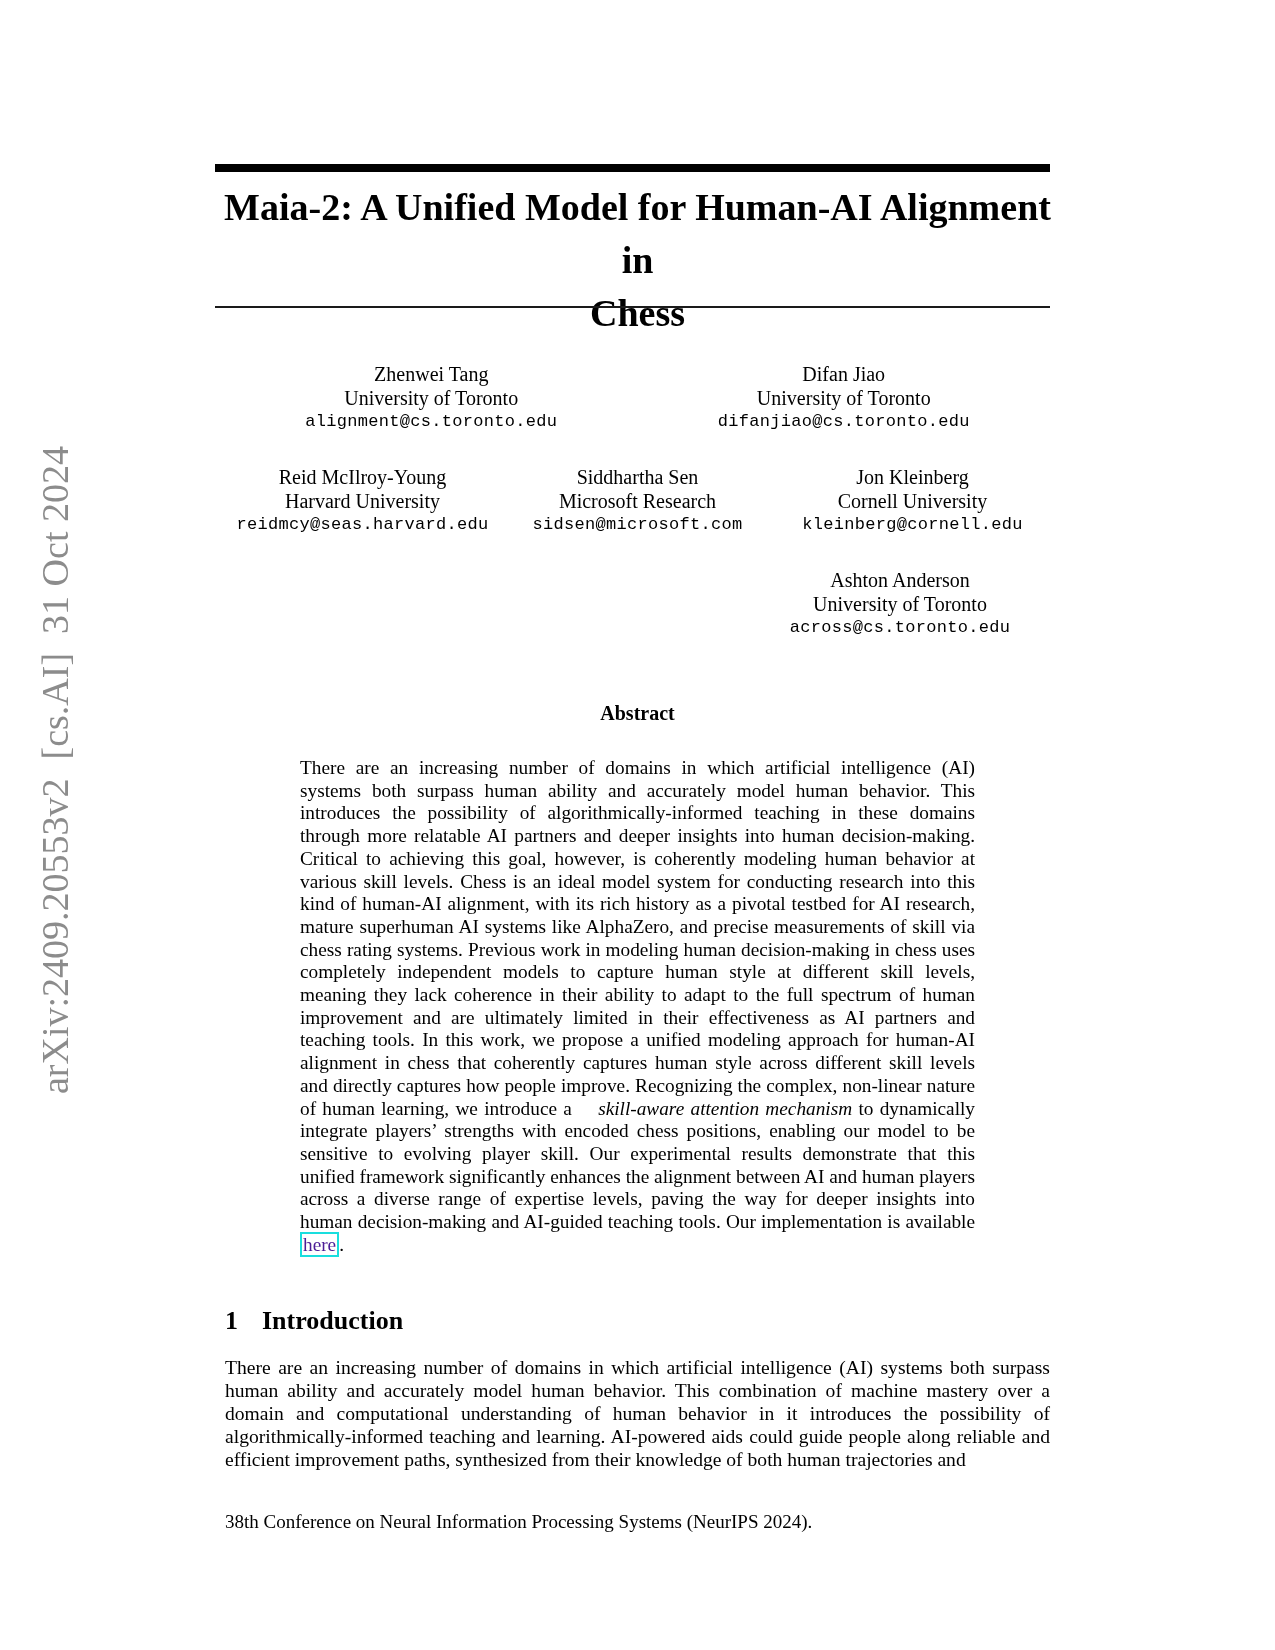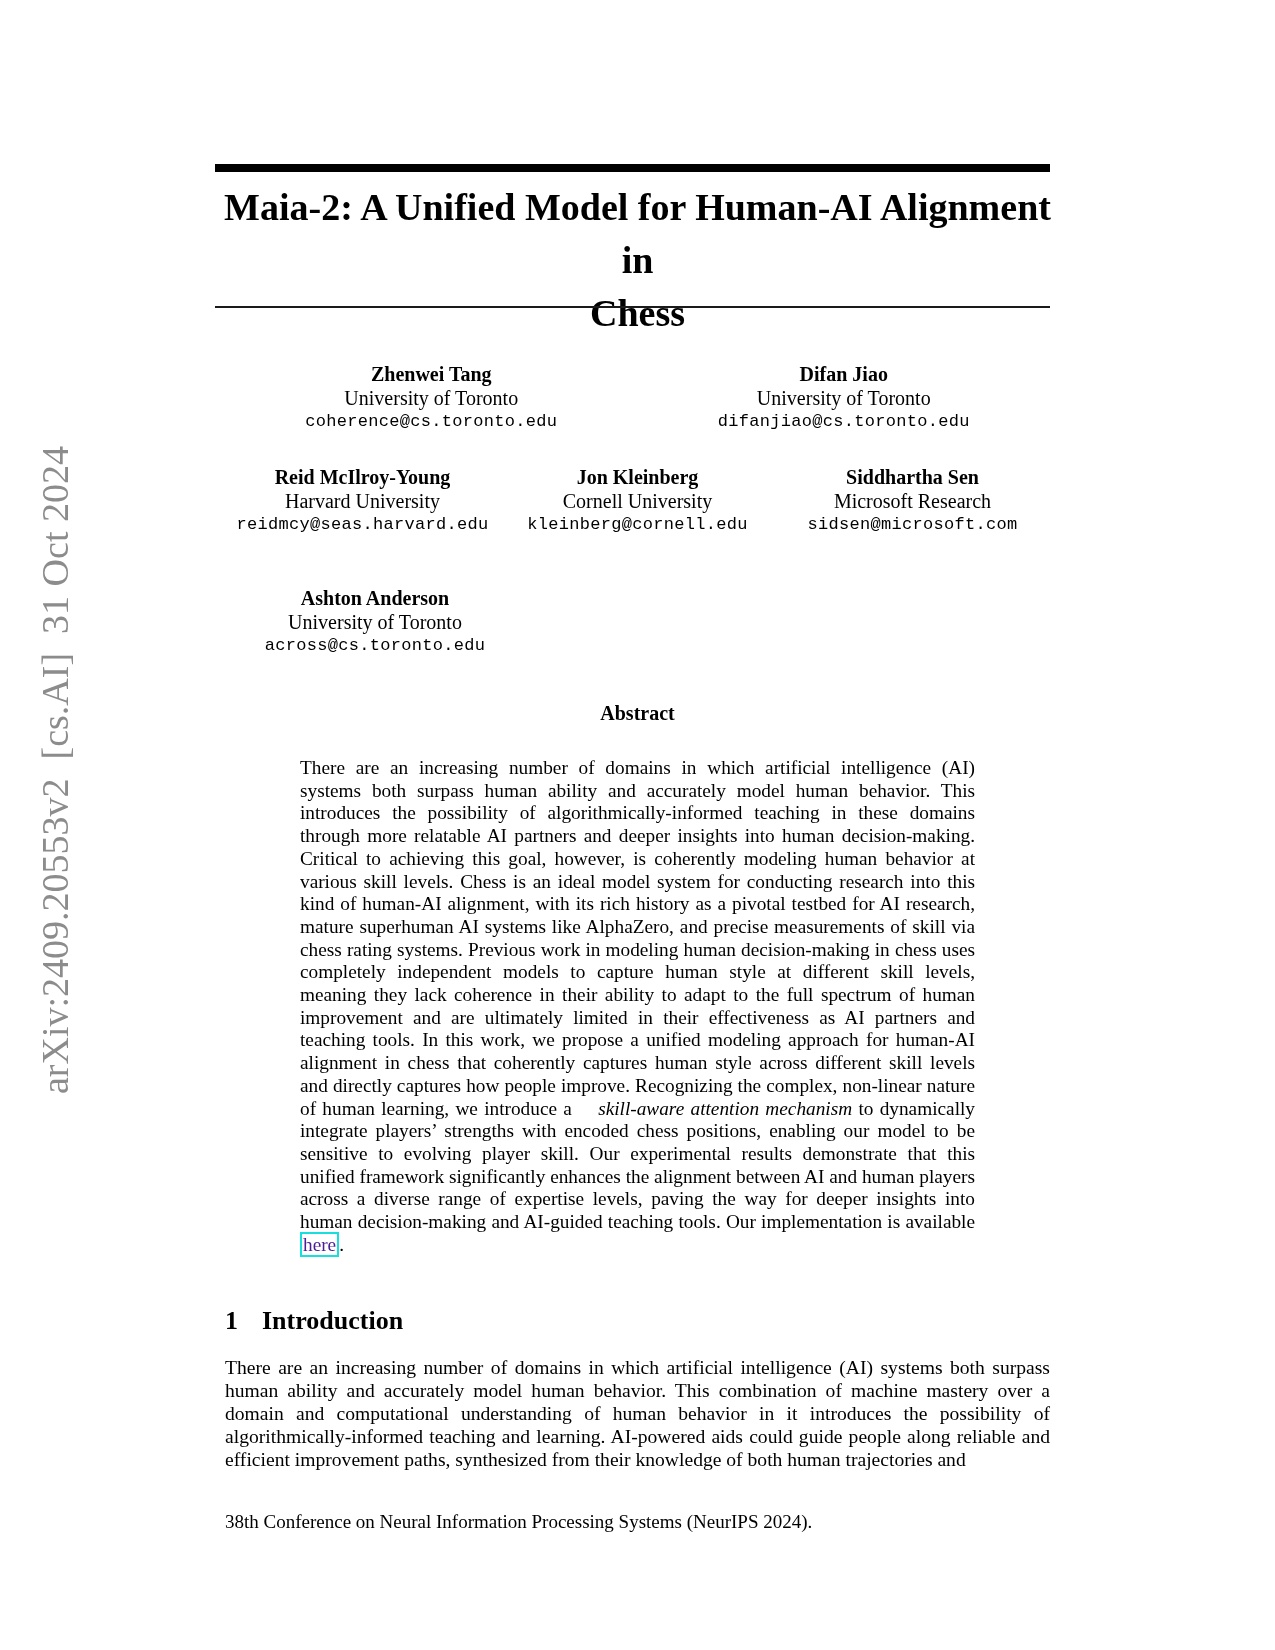--- a/index.html
+++ b/index.html
@@ -74,28 +74,28 @@
   }
   .title .title-line { display: block; }
   .authors-row {
     position: absolute;
     left: 0;
     width: 100%;
     display: flex;
   }
   .authors-row-1 { top: 362px; }
   .authors-row-2 { top: 465px; }
-  .authors-row-3 { top: 586px; justify-content: flex-start; }
+  .authors-row-3 { top: 568px; justify-content: flex-end; }
   .author {
     flex: 1 1 0;
     text-align: center;
   }
   .authors-row-3 .author { flex: 0 0 auto; min-width: 300px; }
   .author-name {
-    font-weight: bold;
+    font-weight: normal;
     font-size: 20px;
     line-height: 24px;
   }
   .author-affil {
     font-size: 20px;
     line-height: 24px;
   }
   .author-email {
     font-family: "Liberation Mono", monospace;
     font-size: 17px;
@@ -170,45 +170,45 @@
       <span class="title-line">Maia-2: A Unified Model for Human-AI Alignment in</span>
       <span class="title-line">Chess</span>
     </h1>
 
     <div class="rule-thin"></div>
 
     <div class="authors-row authors-row-1">
       <div class="author">
         <div class="author-name">Zhenwei Tang</div>
         <div class="author-affil">University of Toronto</div>
-        <div class="author-email">coherence@cs.toronto.edu</div>
+        <div class="author-email">alignment@cs.toronto.edu</div>
       </div>
       <div class="author">
         <div class="author-name">Difan Jiao</div>
         <div class="author-affil">University of Toronto</div>
         <div class="author-email">difanjiao@cs.toronto.edu</div>
       </div>
     </div>
 
     <div class="authors-row authors-row-2">
       <div class="author">
         <div class="author-name">Reid McIlroy-Young</div>
         <div class="author-affil">Harvard University</div>
         <div class="author-email">reidmcy@seas.harvard.edu</div>
       </div>
       <div class="author">
+        <div class="author-name">Siddhartha Sen</div>
+        <div class="author-affil">Microsoft Research</div>
+        <div class="author-email">sidsen@microsoft.com</div>
+      </div>
+      <div class="author">
         <div class="author-name">Jon Kleinberg</div>
         <div class="author-affil">Cornell University</div>
         <div class="author-email">kleinberg@cornell.edu</div>
       </div>
-      <div class="author">
-        <div class="author-name">Siddhartha Sen</div>
-        <div class="author-affil">Microsoft Research</div>
-        <div class="author-email">sidsen@microsoft.com</div>
-      </div>
     </div>
 
     <div class="authors-row authors-row-3">
       <div class="author">
         <div class="author-name">Ashton Anderson</div>
         <div class="author-affil">University of Toronto</div>
         <div class="author-email">across@cs.toronto.edu</div>
       </div>
     </div>
 

